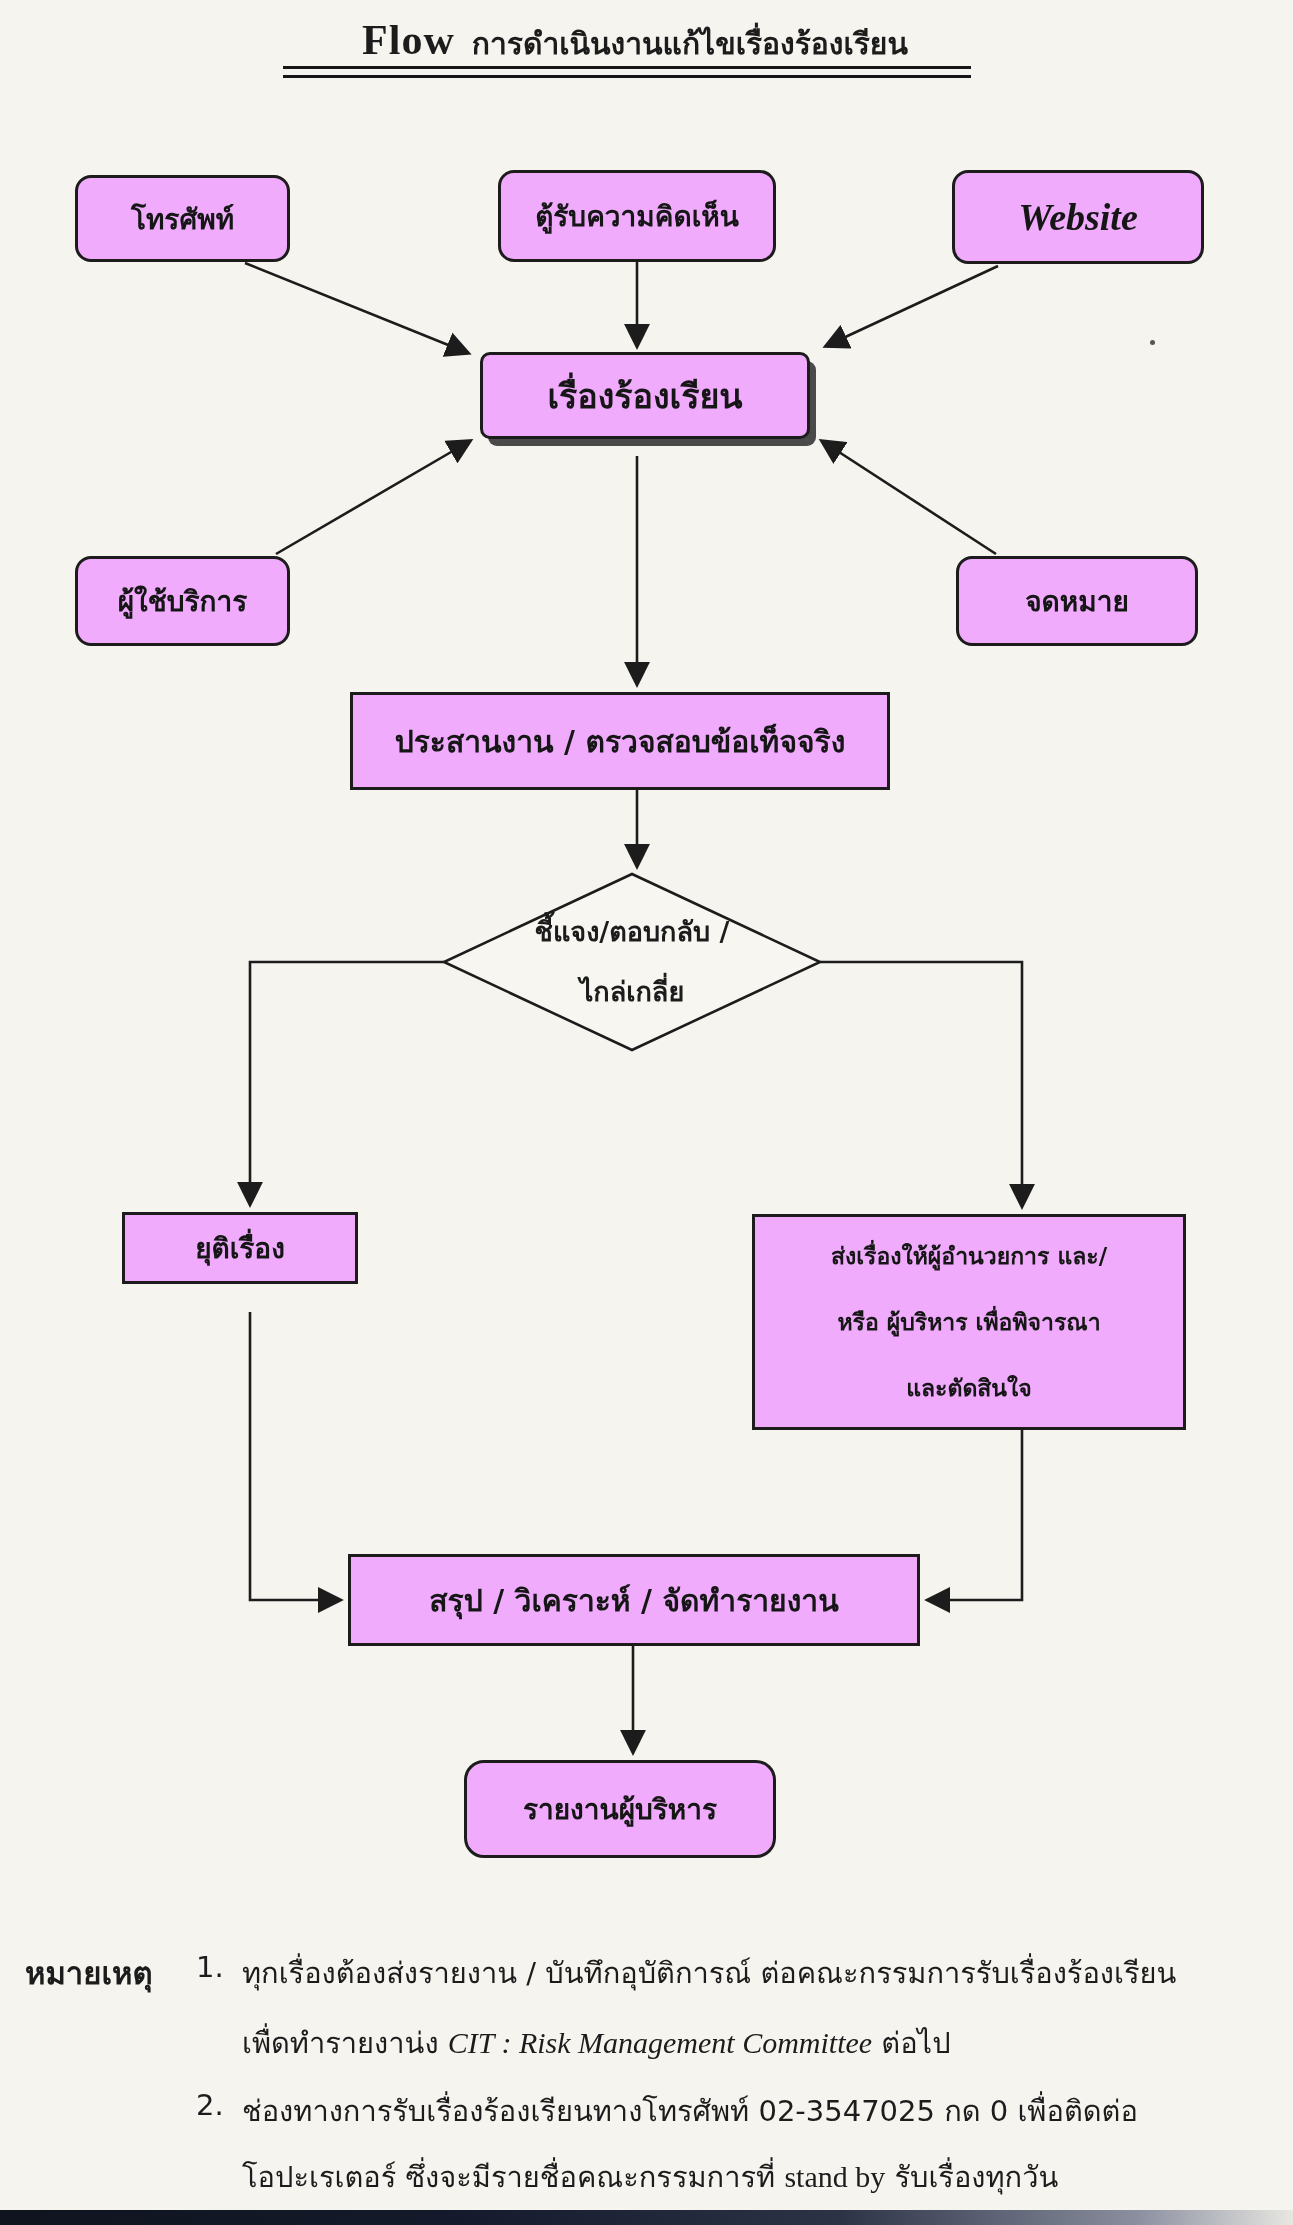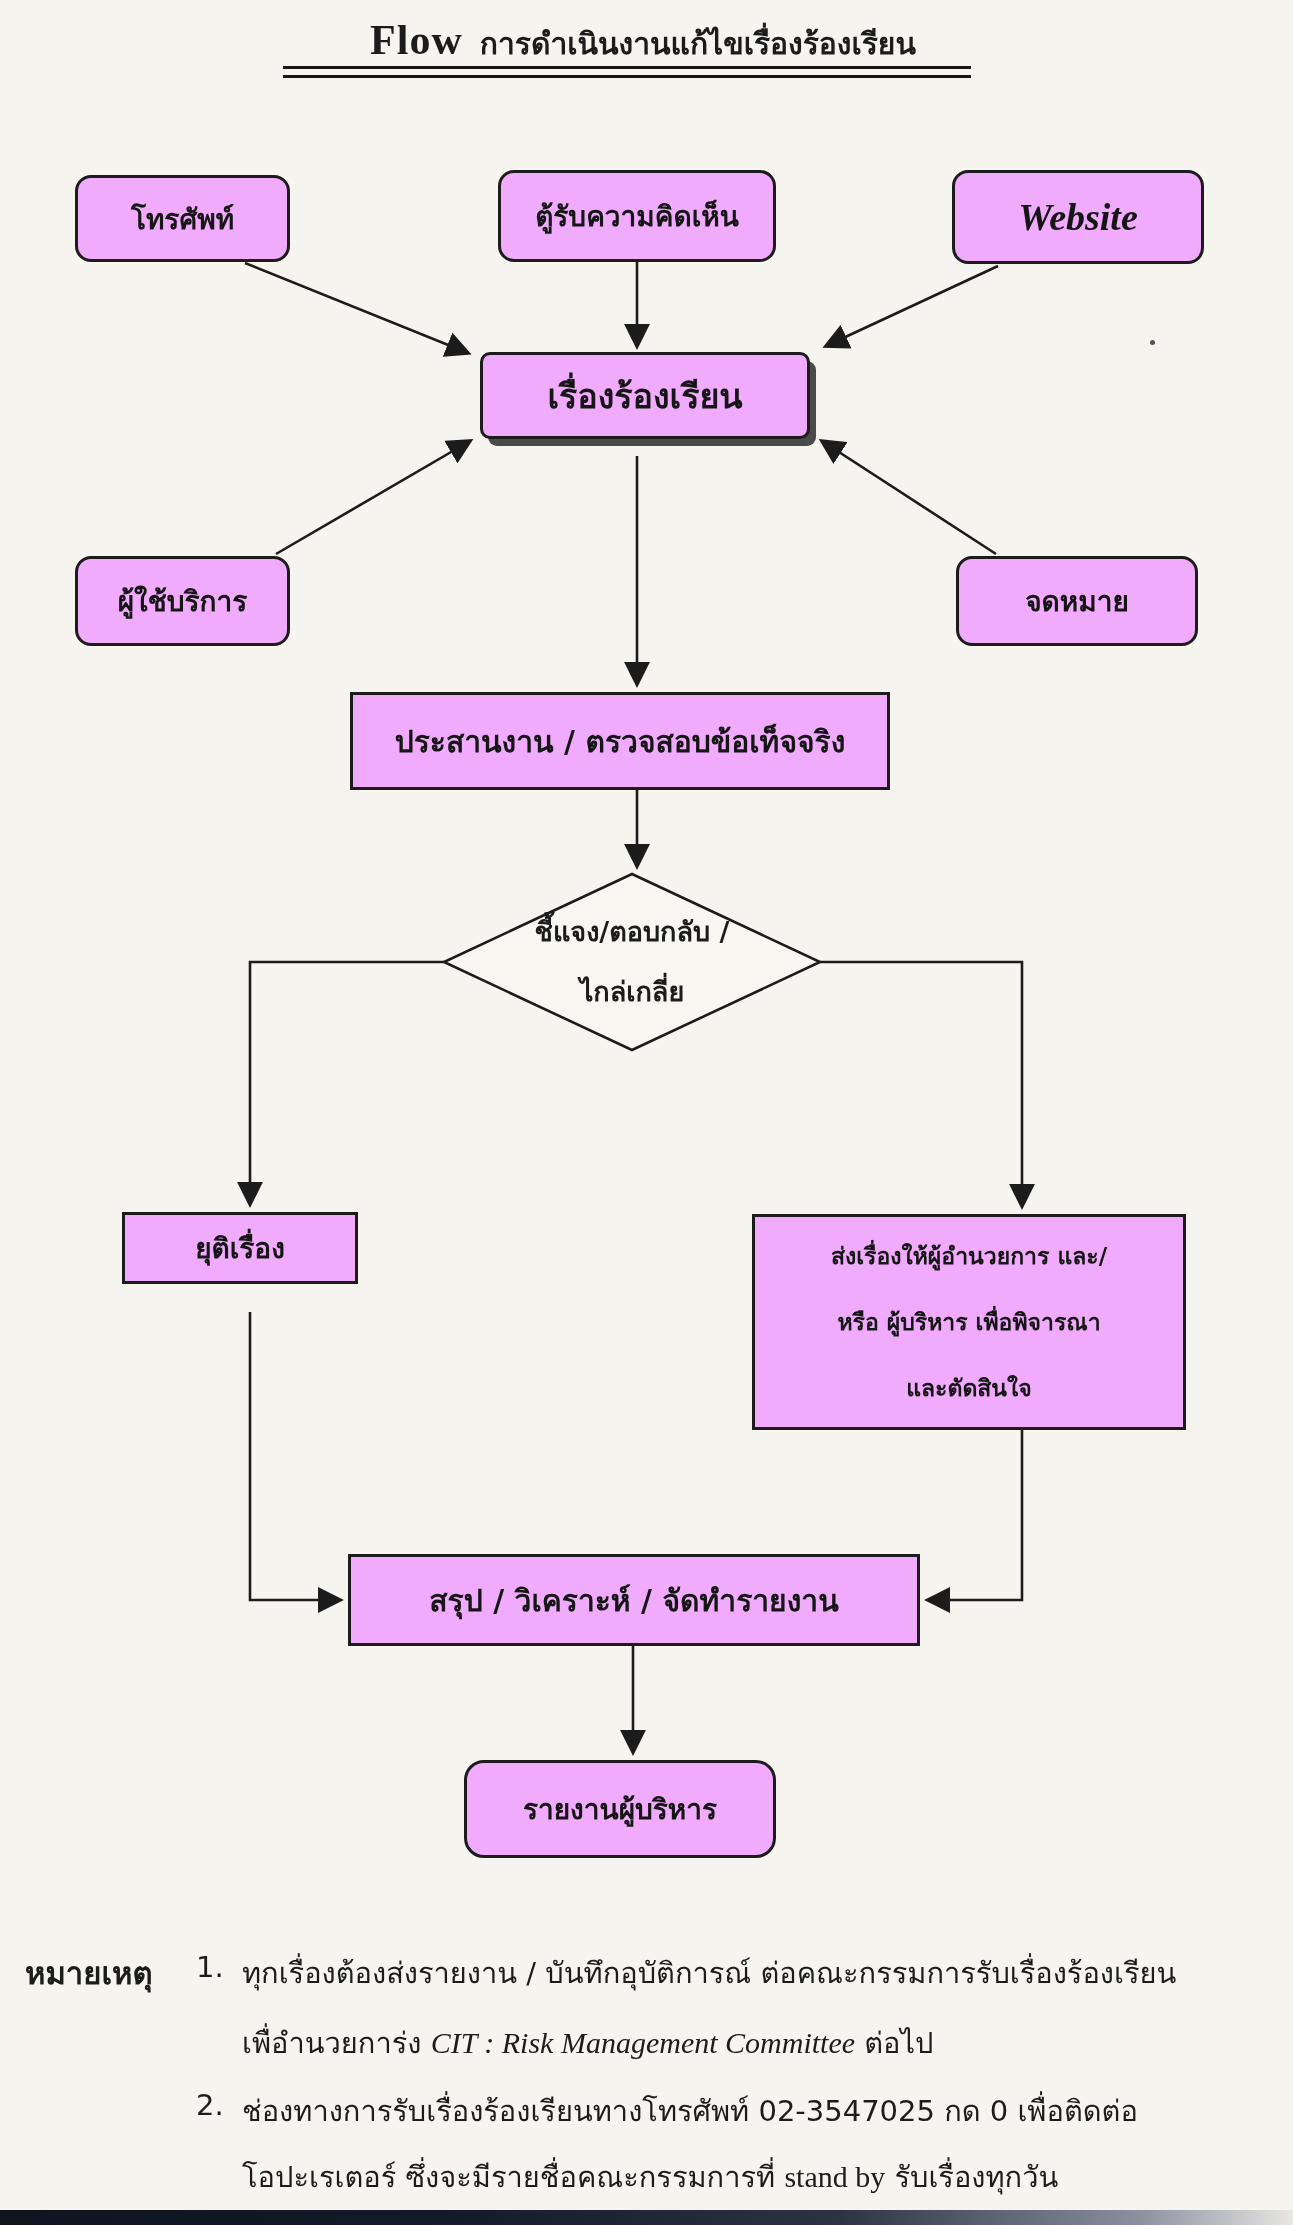--- a/index.html
+++ b/index.html
@@ -10,21 +10,20 @@
     height: 2225px;
     background: #f5f4ef;
     overflow: hidden;
     color: #1c1c1c;
   }
   .title-wrap {
     position: absolute;
     left: 0; top: 16px; width: 1270px;
     text-align: center;
     white-space: nowrap;
-    padding-left: 8px;
   }
   .title-latin {
     font-family: "Liberation Serif", "DejaVu Serif", serif;
     font-weight: bold;
     font-size: 42px;
     letter-spacing: 1px;
   }
   .title-thai {
     font-weight: bold;
     font-size: 30px;
@@ -196,21 +195,21 @@
   <div class="node rounded" style="left:464px; top:1760px; width:312px; height:98px; border-radius:20px;">
     <span>รายงานผู้บริหาร</span>
   </div>
 
   <div class="notes">
     <div class="notes-label">หมายเหตุ</div>
 
     <div class="note-number" style="left:196px; top:1950px;">1.</div>
     <div class="note-line" style="left:242px; top:1950px;">ทุกเรื่องต้องส่งรายงาน / บันทึกอุบัติการณ์ ต่อคณะกรรมการรับเรื่องร้องเรียน</div>
     <div class="note-line" style="left:242px; top:2020px;">
-      <span>เพื่อำนวยการ่ง </span><span class="latin-italic-serif">CIT : Risk Management Committee</span><span>  ต่อไป</span>
+      <span>เพื่ดทำรายงาน่ง </span><span class="latin-italic-serif">CIT : Risk Management Committee</span><span>  ต่อไป</span>
     </div>
 
     <div class="note-number" style="left:196px; top:2088px;">2.</div>
     <div class="note-line" style="left:242px; top:2088px;">ช่องทางการรับเรื่องร้องเรียนทางโทรศัพท์ 02-3547025 กด 0 เพื่อติดต่อ</div>
     <div class="note-line" style="left:242px; top:2154px;">
       <span>โอปะเรเตอร์ ซึ่งจะมีรายชื่อคณะกรรมการที่ </span><span class="latin-serif">stand by</span><span> รับเรื่องทุกวัน</span>
     </div>
   </div>
 
   <div class="speck"></div>

